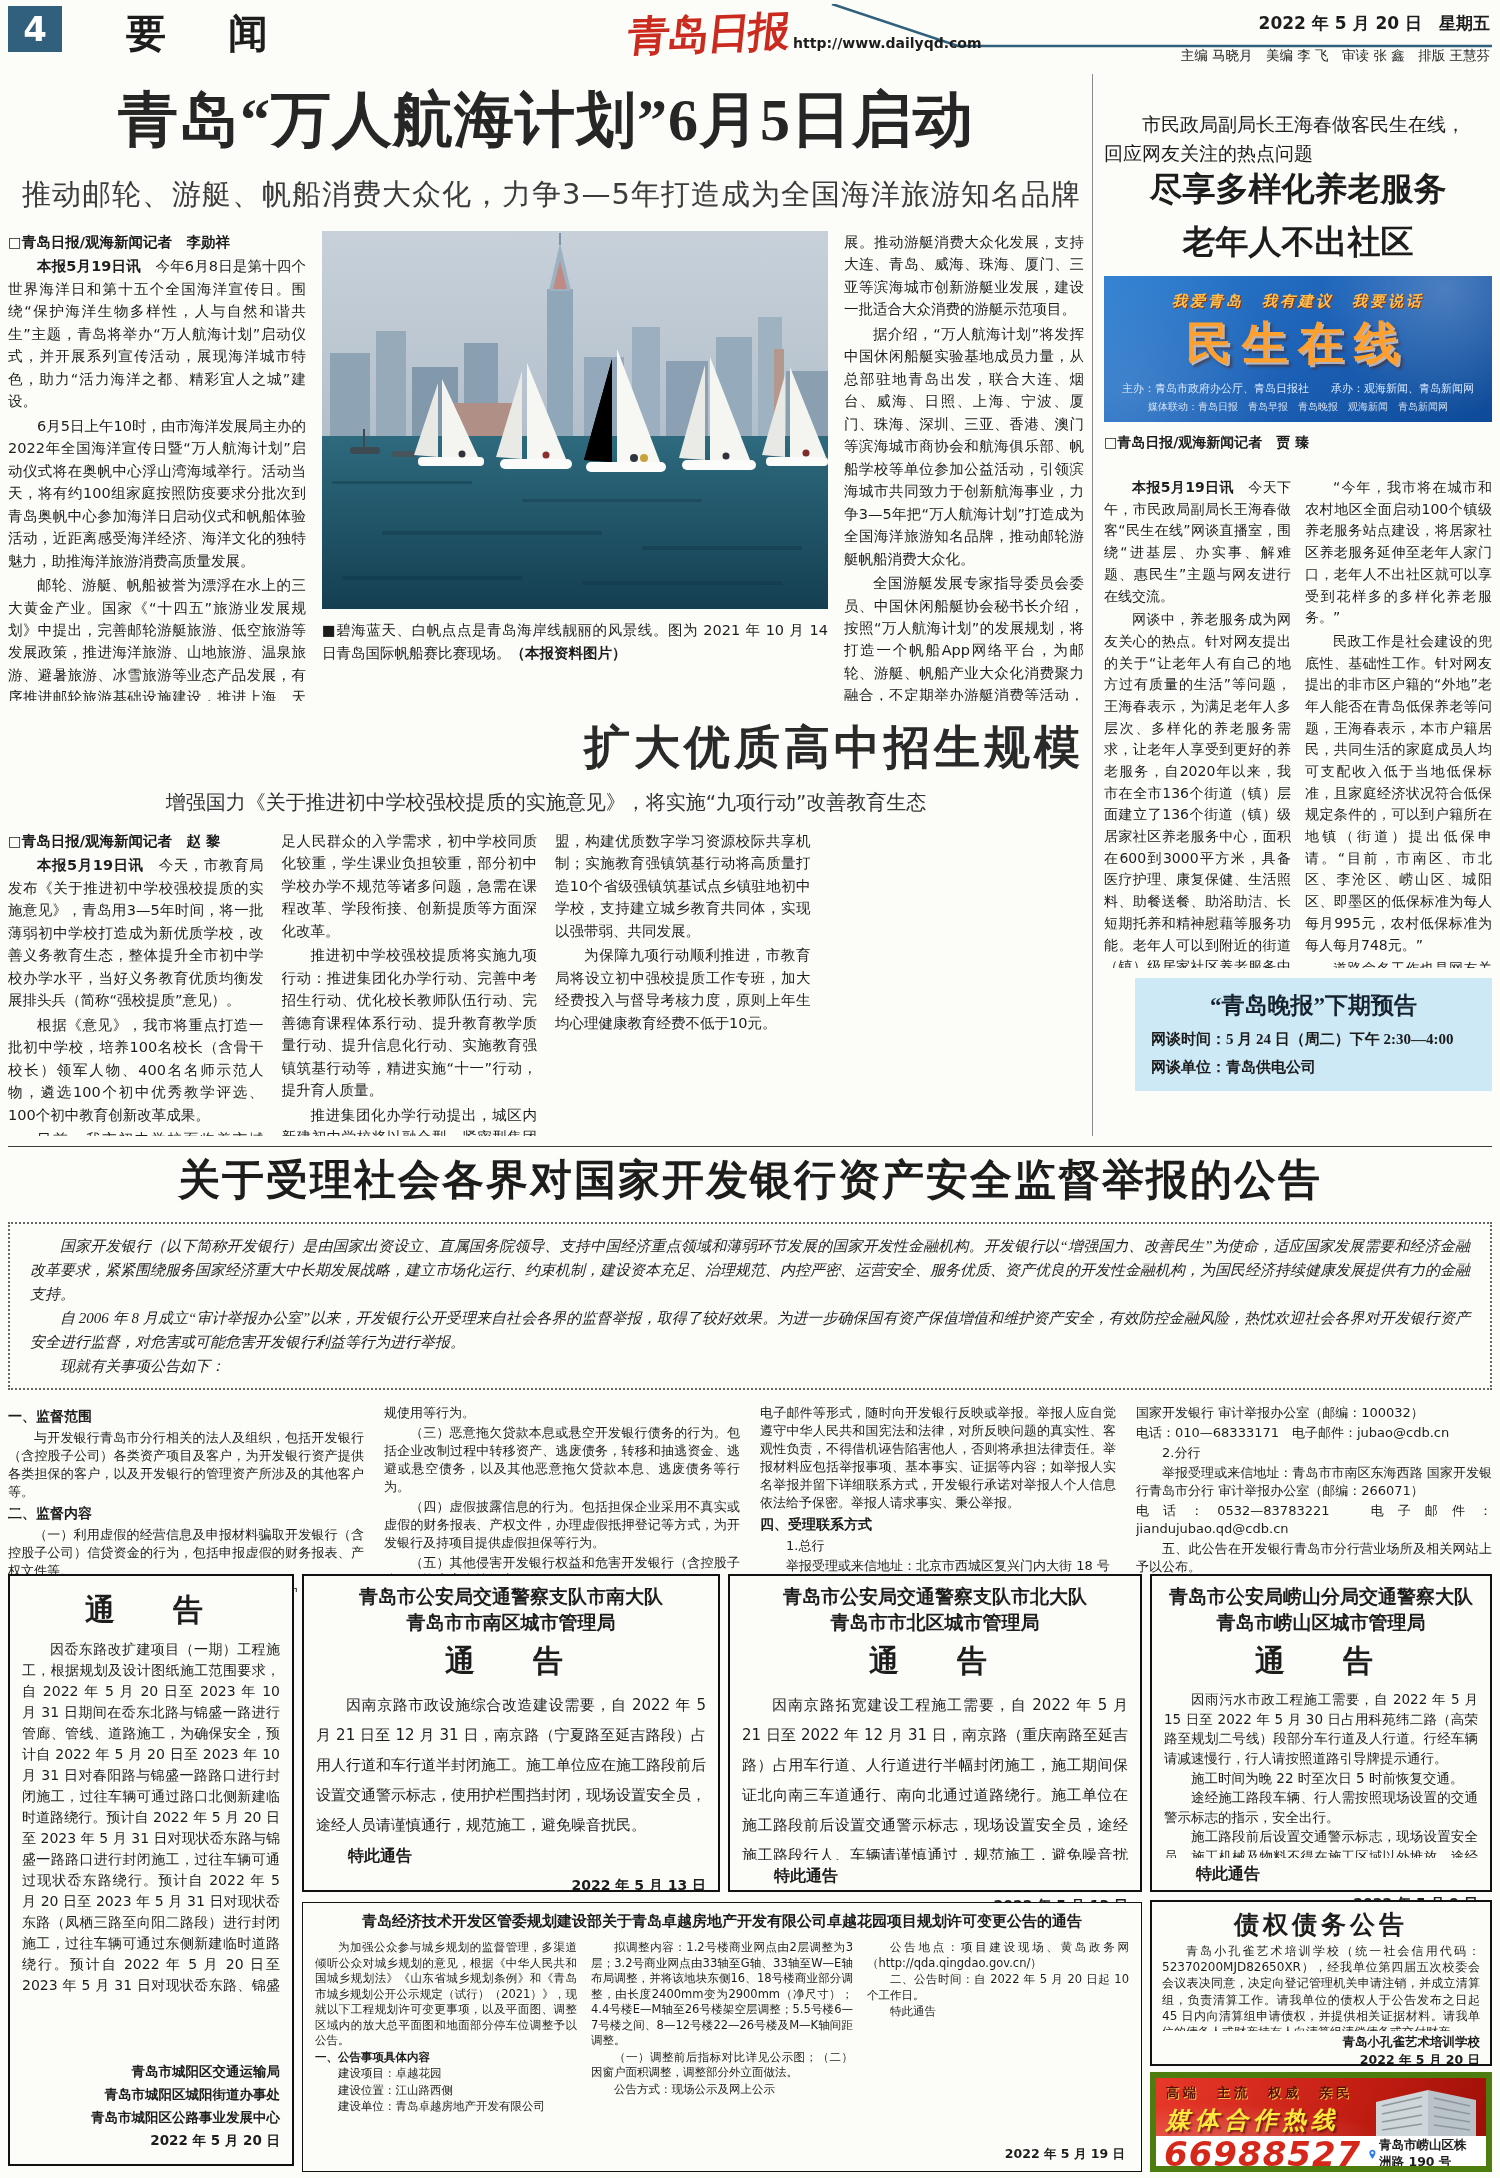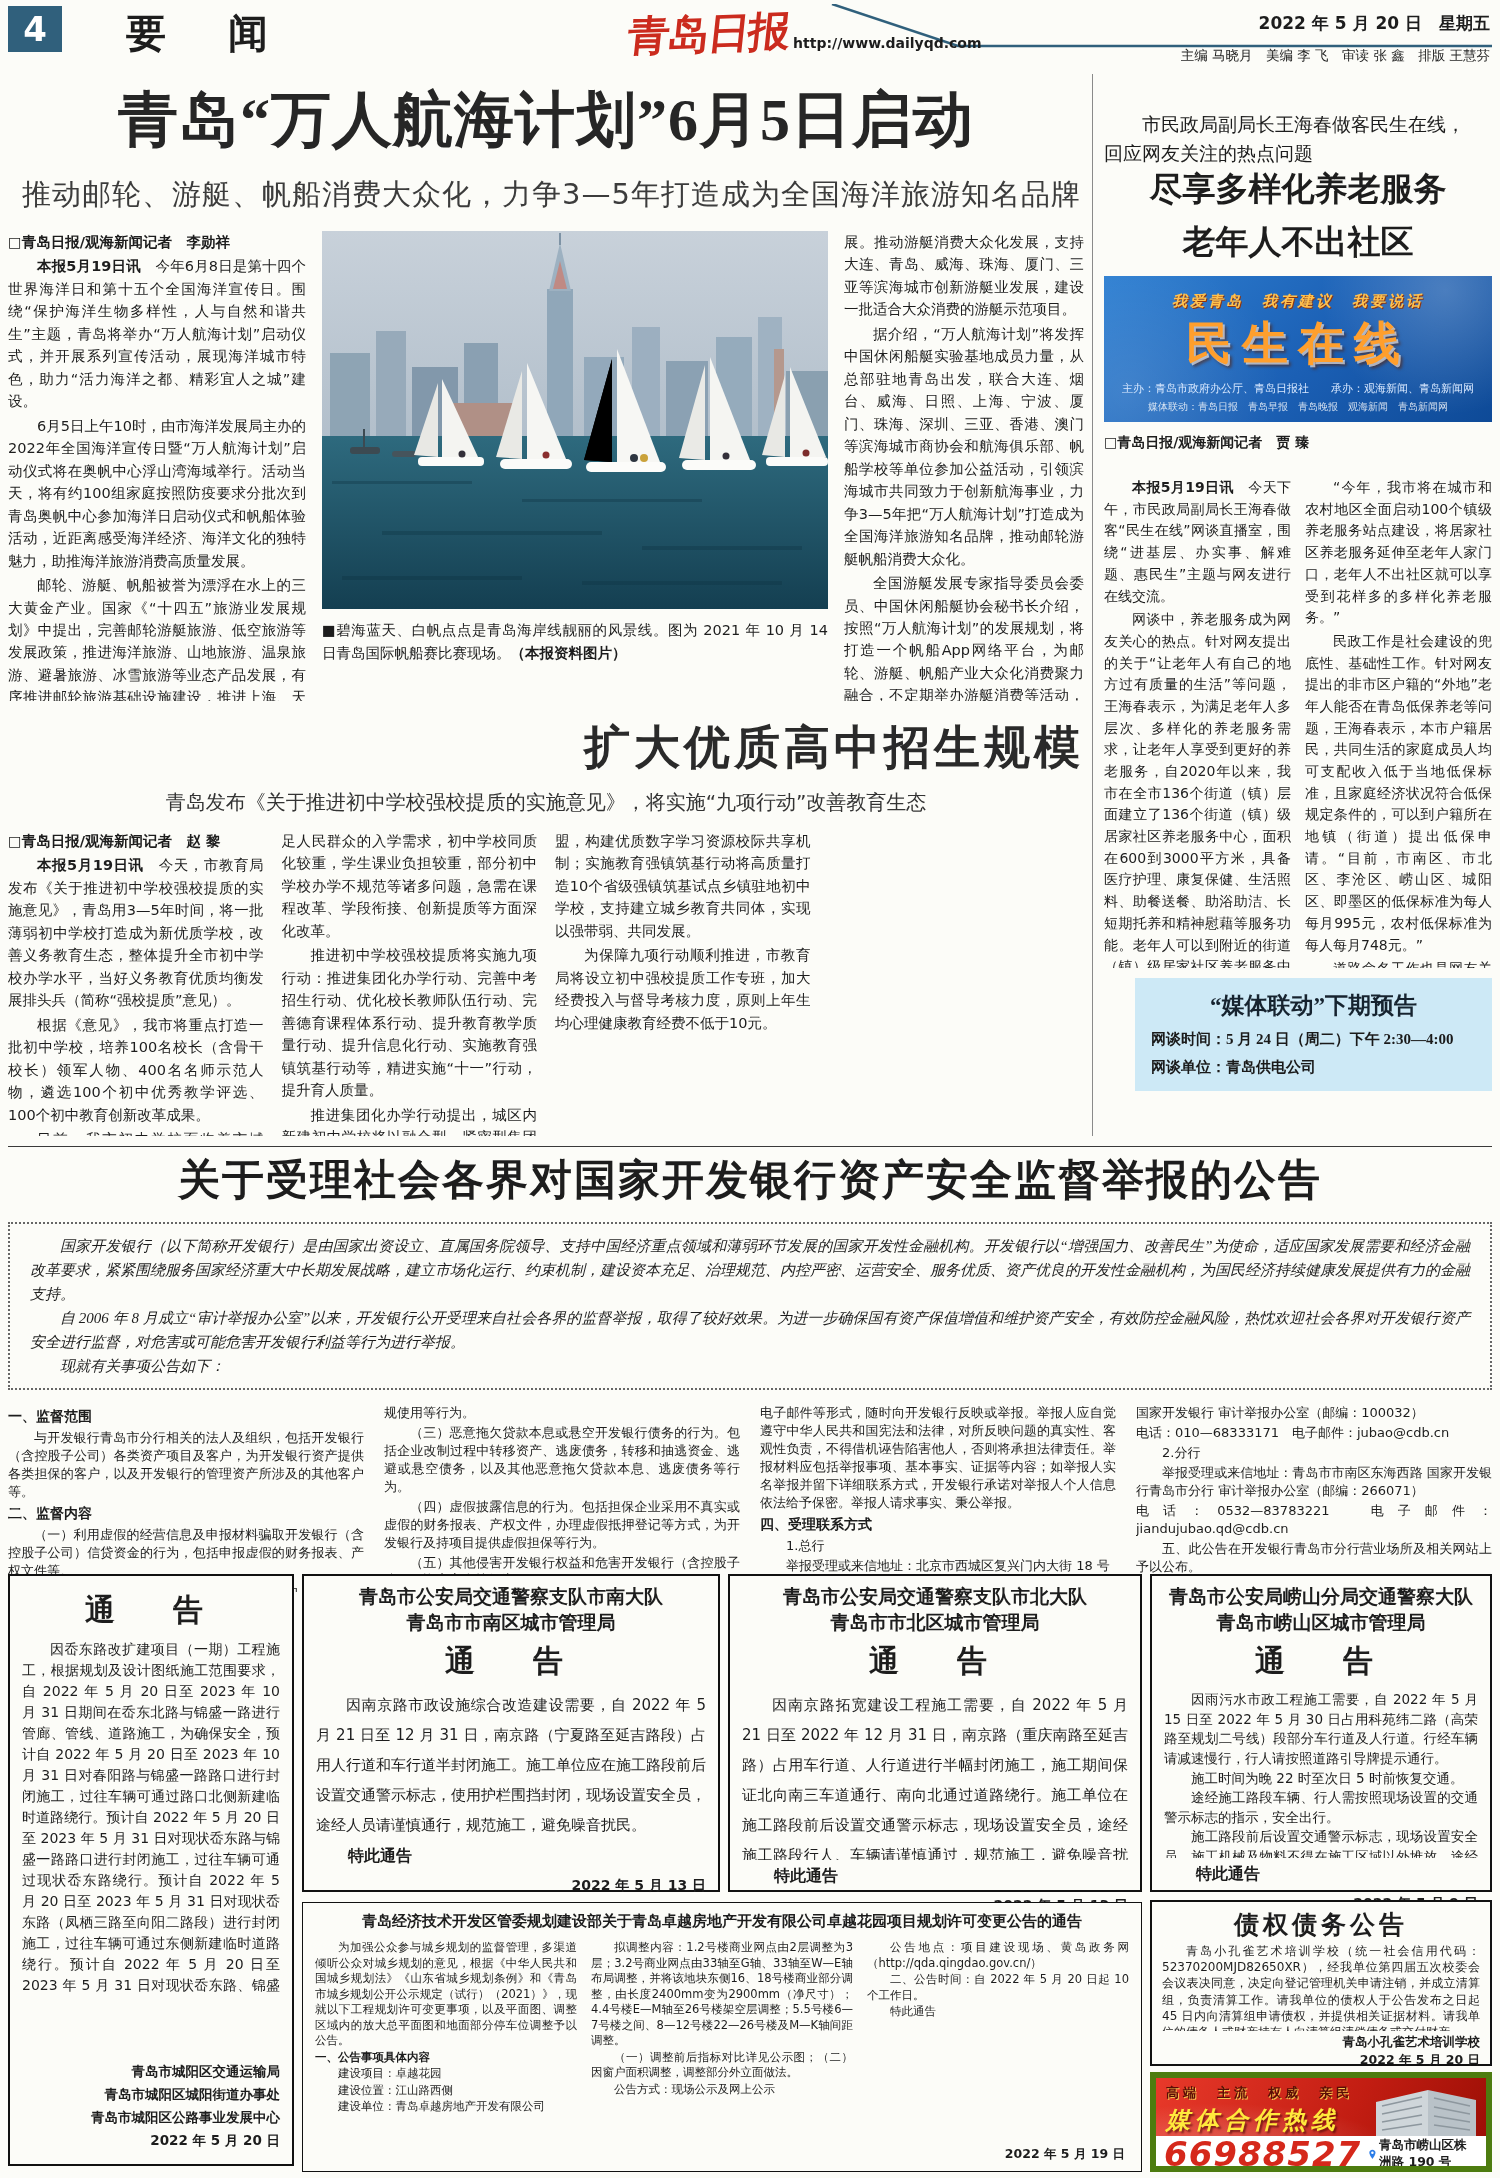--- a/index.html
+++ b/index.html
@@ -258,21 +258,21 @@
 
       <div class="bcol">
         <p class="noind">展。推动游艇消费大众化发展，支持大连、青岛、威海、珠海、厦门、三亚等滨海城市创新游艇业发展，建设一批适合大众消费的游艇示范项目。</p>
         <p>据介绍，“万人航海计划”将发挥中国休闲船艇实验基地成员力量，从总部驻地青岛出发，联合大连、烟台、威海、日照、上海、宁波、厦门、珠海、深圳、三亚、香港、澳门等滨海城市商协会和航海俱乐部、帆船学校等单位参加公益活动，引领滨海城市共同致力于创新航海事业，力争3—5年把“万人航海计划”打造成为全国海洋旅游知名品牌，推动邮轮游艇帆船消费大众化。</p>
         <p>全国游艇发展专家指导委员会委员、中国休闲船艇协会秘书长介绍，按照“万人航海计划”的发展规划，将打造一个帆船App网络平台，为邮轮、游艇、帆船产业大众化消费聚力融合，不定期举办游艇消费等活动，与联络，搭建公共交易服务平台，促进海洋旅游消费升级发展。</p>
       </div>
     </div>
 
     <div class="edu">
       <h2 class="edu-h2">扩大优质高中招生规模</h2>
-      <p class="edu-sub">青岛发布《关于推进初中学校强校提质的实施意见》，将实施“九项行动”改善教育生态</p>
+      <p class="edu-sub">增强国力《关于推进初中学校强校提质的实施意见》，将实施“九项行动”改善教育生态</p>
       <div class="edu-grid">
         <div class="bcol">
           <p class="byline">□青岛日报/观海新闻记者　赵 黎</p>
           <p><b>本报5月19日讯　</b><span>今天，市教育局发布《关于推进初中学校强校提质的实施意见》，青岛用3—5年时间，将一批薄弱初中学校打造成为新优质学校，改善义务教育生态，整体提升全市初中学校办学水平，当好义务教育优质均衡发展排头兵（简称“强校提质”意见）。</span></p>
           <p>根据《意见》，我市将重点打造一批初中学校，培养100名校长（含骨干校长）领军人物、400名名师示范人物，遴选100个初中优秀教学评选、100个初中教育创新改革成果。</p>
           <p>目前，我市初中学校面临着市域内、区域内、学区内发展不均衡，优质初中学校难以满</p>
         </div>
         <div class="bcol">
           <p class="noind">足人民群众的入学需求，初中学校同质化较重，学生课业负担较重，部分初中学校办学不规范等诸多问题，急需在课程改革、学段衔接、创新提质等方面深化改革。</p>
           <p>推进初中学校强校提质将实施九项行动：推进集团化办学行动、完善中考招生行动、优化校长教师队伍行动、完善德育课程体系行动、提升教育教学质量行动、提升信息化行动、实施教育强镇筑基行动等，精进实施“十一”行动，提升育人质量。</p>
@@ -307,21 +307,21 @@
         <p>网谈中，养老服务成为网友关心的热点。针对网友提出的关于“让老年人有自己的地方过有质量的生活”等问题，王海春表示，为满足老年人多层次、多样化的养老服务需求，让老年人享受到更好的养老服务，自2020年以来，我市在全市136个街道（镇）层面建立了136个街道（镇）级居家社区养老服务中心，面积在600到3000平方米，具备医疗护理、康复保健、生活照料、助餐送餐、助浴助洁、长短期托养和精神慰藉等服务功能。老年人可以到附近的街道（镇）级居家社区养老服务中心享受助餐、医疗、康复、精神文化等服务项目。</p>
       </div>
       <div class="bcol">
         <p>“今年，我市将在城市和农村地区全面启动100个镇级养老服务站点建设，将居家社区养老服务延伸至老年人家门口，老年人不出社区就可以享受到花样多的多样化养老服务。”</p>
         <p>民政工作是社会建设的兜底性、基础性工作。针对网友提出的非市区户籍的“外地”老年人能否在青岛低保养老等问题，王海春表示，本市户籍居民，共同生活的家庭成员人均可支配收入低于当地低保标准，且家庭经济状况符合低保规定条件的，可以到户籍所在地镇（街道）提出低保申请。“目前，市南区、市北区、李沧区、崂山区、城阳区、即墨区的低保标准为每人每月995元，农村低保标准为每人每月748元。”</p>
         <p>道路命名工作也是网友关心的热点。针对网友提出的非市政道路命名问题，王海春表示，根据《青岛市地名管理条例》规定，市政府负责本市行政区域内地名的命名、更名等管理范围，“目前，《青岛市地名管理条例》的修订工作正处于调研阶段，将在条例修订过程中充分考虑市民建议。”</p>
       </div>
     </div>
 
     <div class="preview">
-      <div class="pv-title">“媒体联动”下期预告</div>
+      <div class="pv-title">“青岛晚报”下期预告</div>
       <div class="pv-row">网谈时间：5 月 24 日（周二）下午 2:30—4:00</div>
       <div class="pv-row">网谈单位：青岛供电公司</div>
     </div>
   </div>
 
   <div class="cdb">
     <h2 class="cdb-h">关于受理社会各界对国家开发银行资产安全监督举报的公告</h2>
     <div class="cdb-intro">
       <p>国家开发银行（以下简称开发银行）是由国家出资设立、直属国务院领导、支持中国经济重点领域和薄弱环节发展的国家开发性金融机构。开发银行以“增强国力、改善民生”为使命，适应国家发展需要和经济金融改革要求，紧紧围绕服务国家经济重大中长期发展战略，建立市场化运行、约束机制，建设资本充足、治理规范、内控严密、运营安全、服务优质、资产优良的开发性金融机构，为国民经济持续健康发展提供有力的金融支持。</p>
       <p>自 2006 年 8 月成立“审计举报办公室”以来，开发银行公开受理来自社会各界的监督举报，取得了较好效果。为进一步确保国有资产保值增值和维护资产安全，有效防控金融风险，热忱欢迎社会各界对开发银行资产安全进行监督，对危害或可能危害开发银行利益等行为进行举报。</p>

